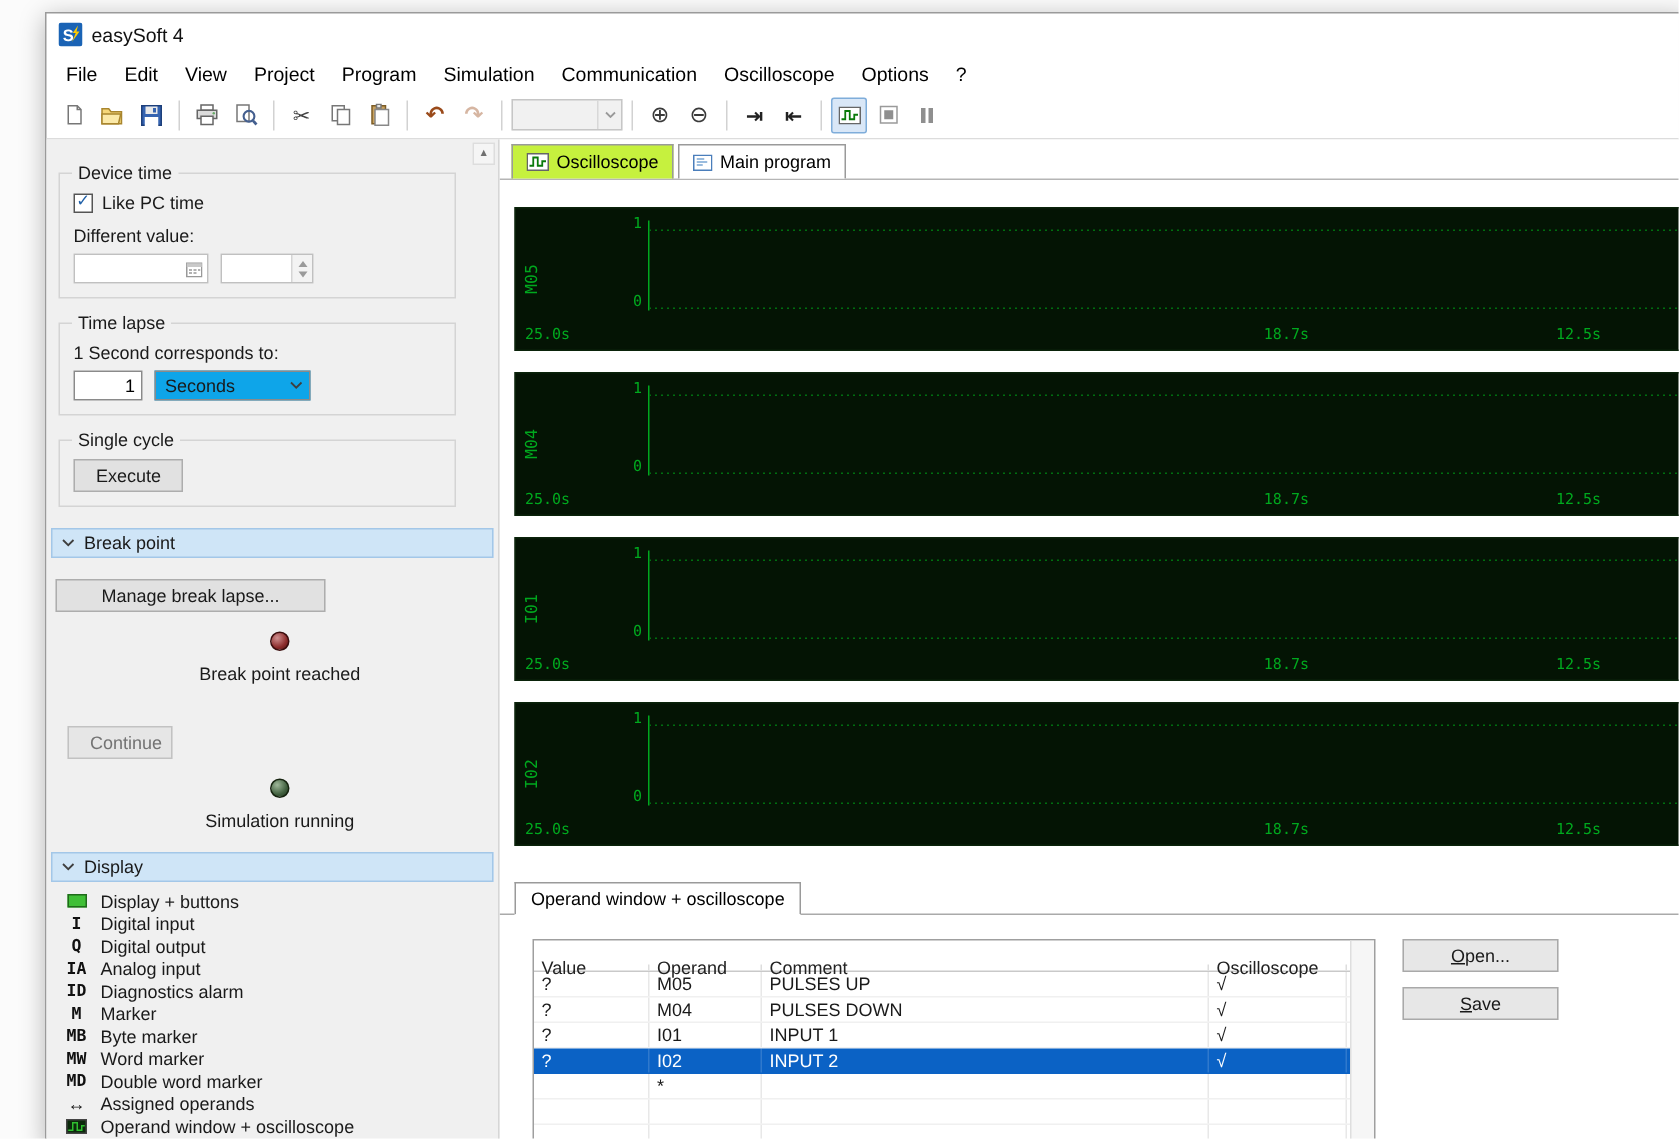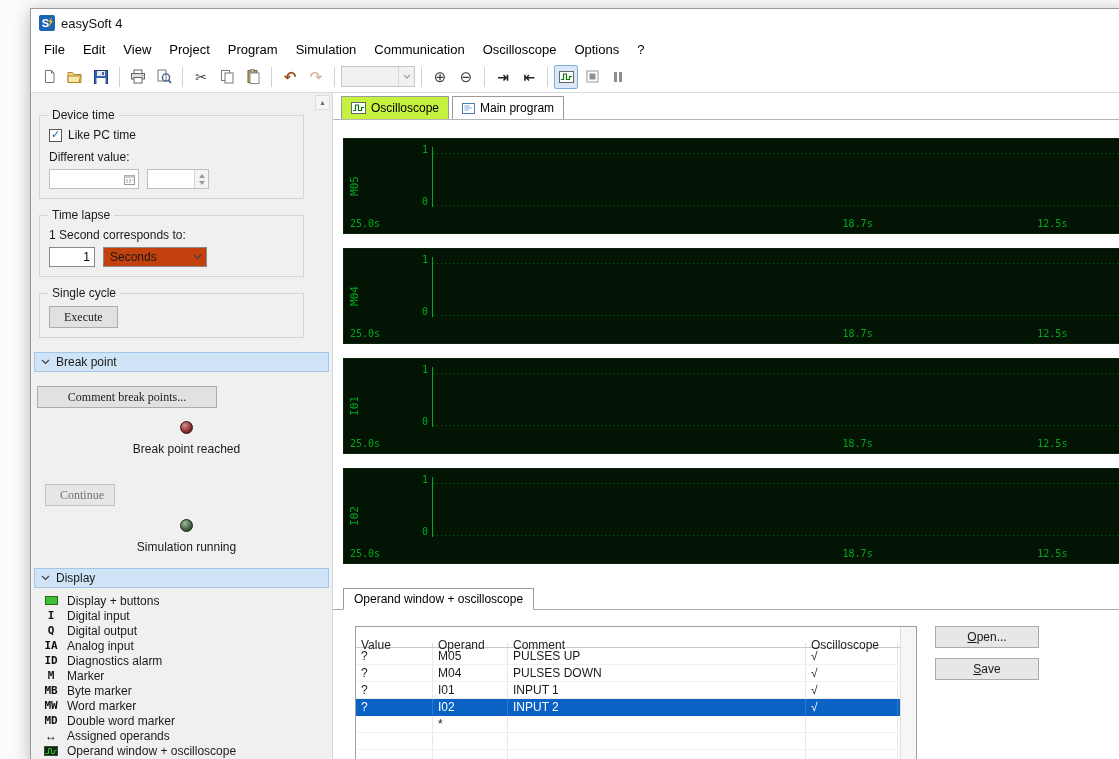--- a/index.html
+++ b/index.html
@@ -36,23 +36,23 @@
   .mb4 { margin-bottom:5px; }
   .row { display:flex; gap:8px; align-items:center; }
   .field { height:20px; border:1px solid #c0c0c0; background:#fff; display:flex; align-items:center; justify-content:flex-end; }
   .date-field { width:90px; }
   .spin-field { width:62px; }
   .field-icon { margin-right:3px; display:flex; }
   .spinner { width:14px; height:100%; border-left:1px solid #d5d5d5; display:flex; flex-direction:column; align-items:center; justify-content:center; gap:3px; background:#f3f3f3; }
   .sp-up { width:0; height:0; border-left:3px solid transparent; border-right:3px solid transparent; border-bottom:4px solid #9a9a9a; }
   .sp-dn { width:0; height:0; border-left:3px solid transparent; border-right:3px solid transparent; border-top:4px solid #9a9a9a; }
   .num-input { width:46px; height:20px; border:1px solid #8a8a8a; text-align:right; font-size:12px; padding-right:4px; background:#fff; }
-  .combo { width:104px; height:20px; border:1px solid #8a8a8a; background:#c2410c; display:flex; align-items:center; padding-left:6px; gap:4px; }
+  .combo { width:104px; height:20px; border:1px solid #8a8a8a; background:#0ea5e9; display:flex; align-items:center; padding-left:6px; gap:4px; }
   .combo-arrow { margin-left:auto; width:17px; height:100%; display:flex; align-items:center; justify-content:center; }
-  .btn { height:22px; background:#e1e1e1; border:1px solid #adadad; font-size:12px; padding:0 14px; color:#1a1a1a;font-family:Liberation Serif, serif; }
+  .btn { height:22px; background:#e1e1e1; border:1px solid #adadad; font-size:12px; padding:0 14px; color:#1a1a1a; }
   .btn.disabled { background:#e6e6e6; border-color:#c2c2c2; color:#737373; }
   .section-header { margin:14px 3px 0 3px; height:20px; background:var(--section-blue,#cfe5f7); border:1px solid #a3c7e8;
                     display:flex; align-items:center; gap:6px; padding-left:6px; }
   .wide-btn { display:block; margin:14px 0 0 6px; width:180px; }
   .indicator { display:flex; align-items:center; gap:8px; margin:13px 0 0 10px;flex-direction:column; }
   .led { width:13px; height:13px; border-radius:50%; flex:none; }
   .led-red { background:radial-gradient(circle at 35% 30%, #d09090, var(--led-red,#8c2b2b) 60%, #4c1010); border:1px solid #3a0c0c; }
   .led-green { background:radial-gradient(circle at 35% 30%, #9fb89a, var(--led-green,#41603f) 60%, #1f331d); border:1px solid #15230f; }
   .continue-btn { display:block; margin:28px 0 0 14px; width:70px; }
   .display-list { margin-top:5px; }
@@ -316,21 +316,21 @@
           </div>
 
           <div class="section-header">
             <span style="display:flex">
                 <svg width="9" height="6" viewBox="0 0 9 6">
                   <polyline points="1,1 4.5,4.5 8,1" fill="none" stroke="#3f3f3f" stroke-width="1.2"></polyline>
                 </svg>
               </span>
             <span>Break point</span>
           </div>
-          <button class="btn wide-btn">Comment break points...</button>
+          <button class="btn wide-btn">Manage break lapse...</button>
           <div class="indicator">
             <span class="led led-red"></span>
             <span>Break point reached</span>
           </div>
           <button class="btn disabled continue-btn">Continue</button>
           <div class="indicator">
             <span class="led led-green"></span>
             <span>Simulation running</span>
           </div>
 

